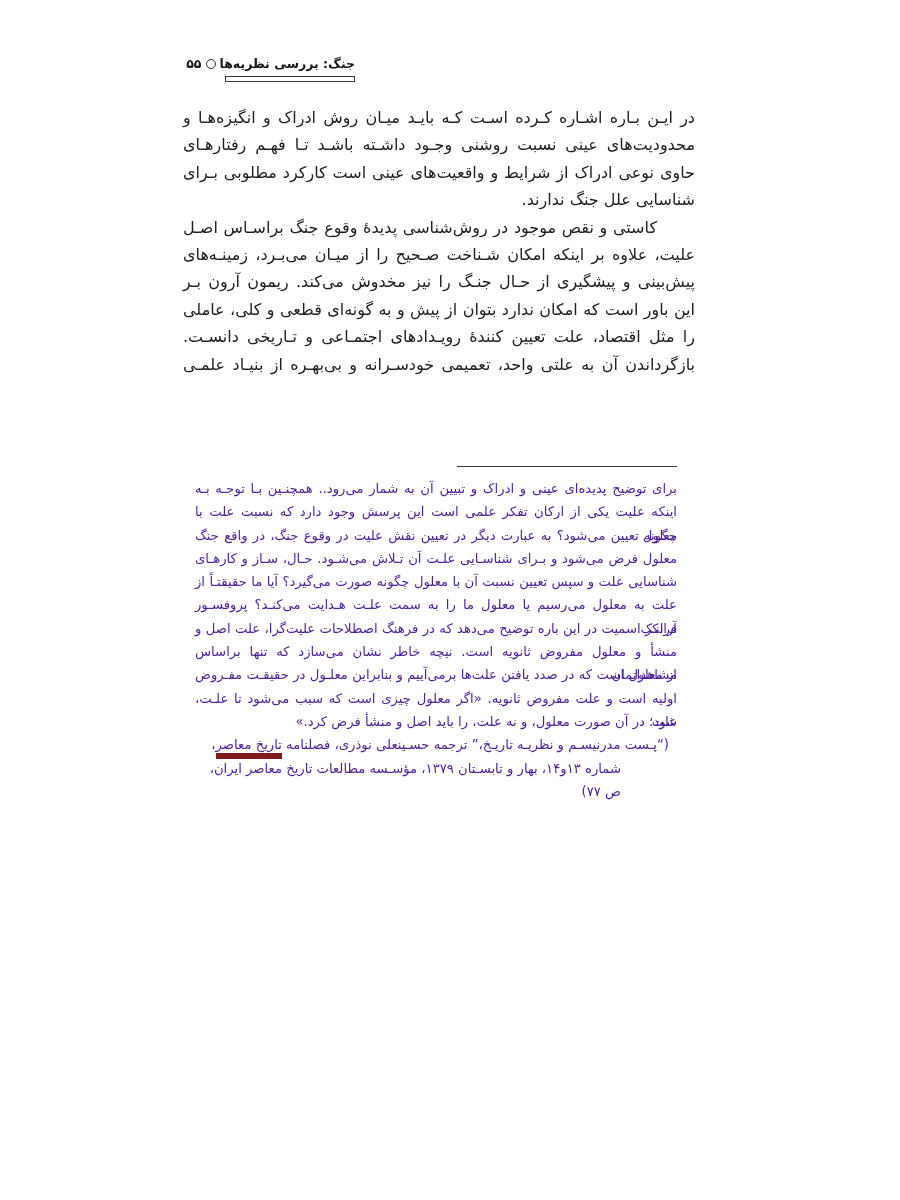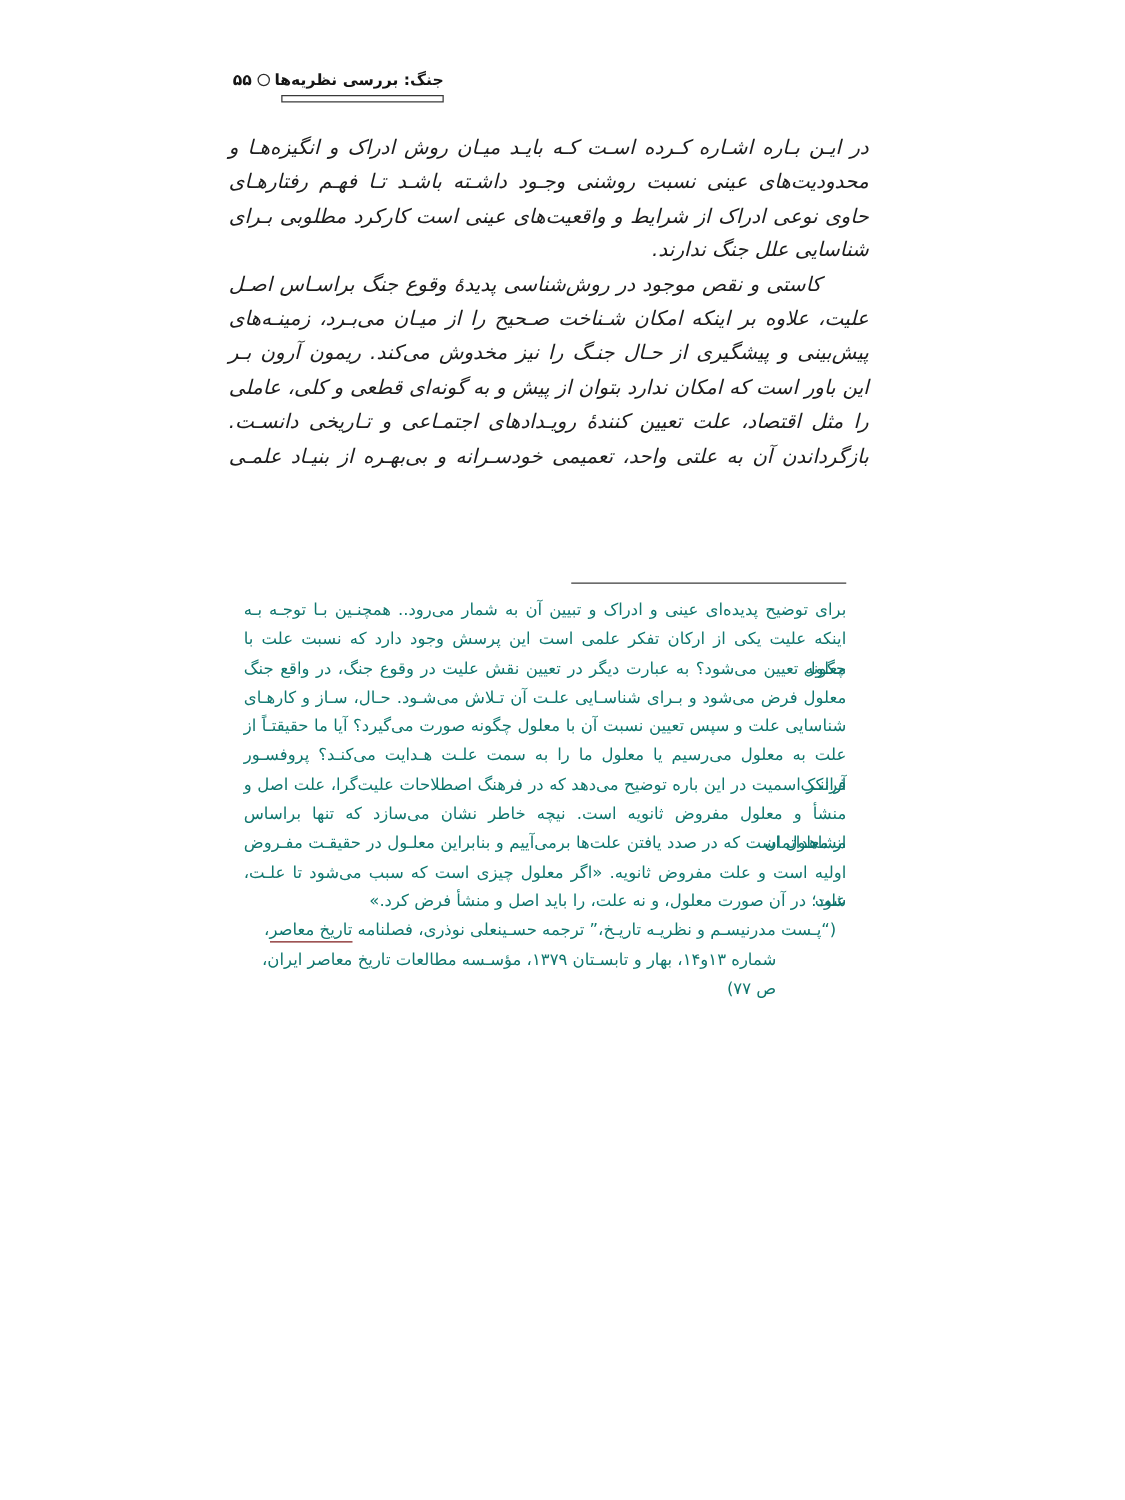--- a/index.html
+++ b/index.html
@@ -25,39 +25,39 @@
   }
   .head-rule{
     margin-top:5px;height:4px;
     border:1px solid #3a3a3a;background:#ffffff;
   }
   
   .body-text{
     position:absolute;left:183px;top:104px;width:512px;
     direction:rtl;font-size:16px;line-height:27.4px;color:#1d1d1d;
   }
-  .line{text-align:justify;text-align-last:justify;height:27.4px;overflow:visible;font-style:italic;}
+  .line{text-align:justify;text-align-last:justify;height:27.4px;overflow:visible;}
   .line.para-end{text-align-last:right;}
   .line.indent{text-indent:38px;}
   
   .foot-rule{
     position:absolute;left:457px;top:466px;width:220px;height:0;
     border-top:1.6px solid #3c3c3c;
   }
   
   .footnote{
     position:absolute;left:195px;top:477px;width:482px;
-    direction:rtl;font-size:13.2px;line-height:23.3px;color:#0f766e;
+    direction:rtl;font-size:13.2px;line-height:23.3px;color:#4c1d95;
   }
   .fline{text-align:justify;text-align-last:justify;height:23.3px;}
   .fline.end{text-align-last:right;}
   .fline.cite{text-align:right;text-align-last:right;}
   .fline.cite-1{padding-left:0;padding-right:8px;}
   .fline.cite-2{padding-right:56px;}
-  .u{border-bottom:1px solid #7f1d1d;padding-bottom:1px;}
+  .u{border-bottom:6px solid #7f1d1d;padding-bottom:1px;}
 </style>
 </head>
 <body>
 
 <div class="page">
 
   <div class="running-head">
     <div class="head-row">
       <span class="head-title">جنگ: بررسی نظریه‌ها</span>
       <span class="circ"></span>

